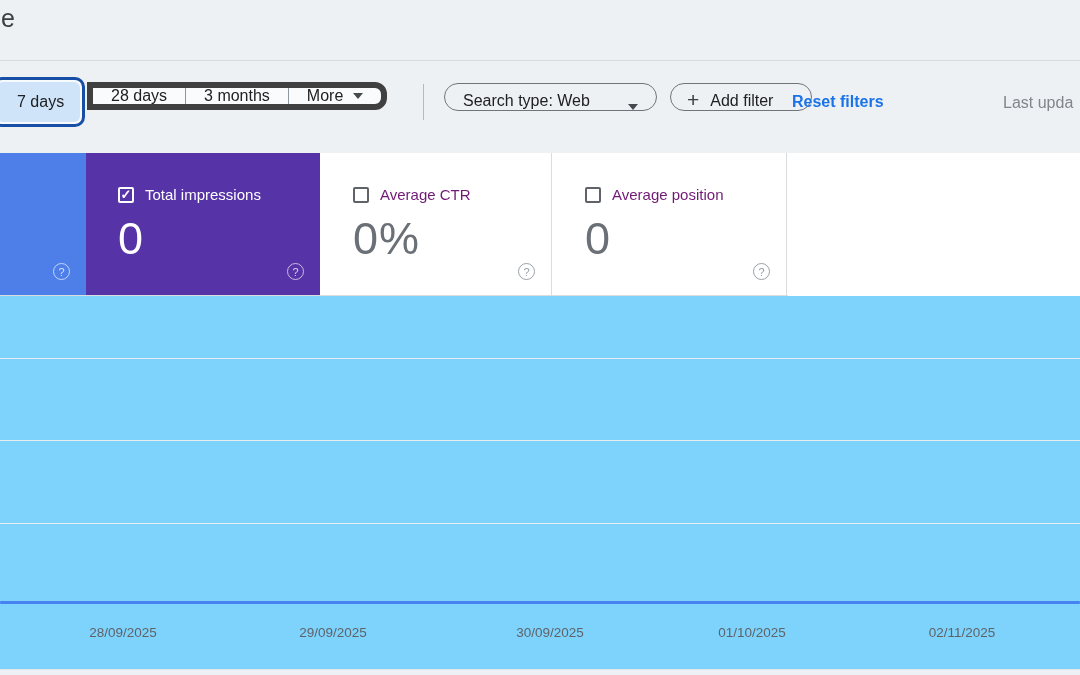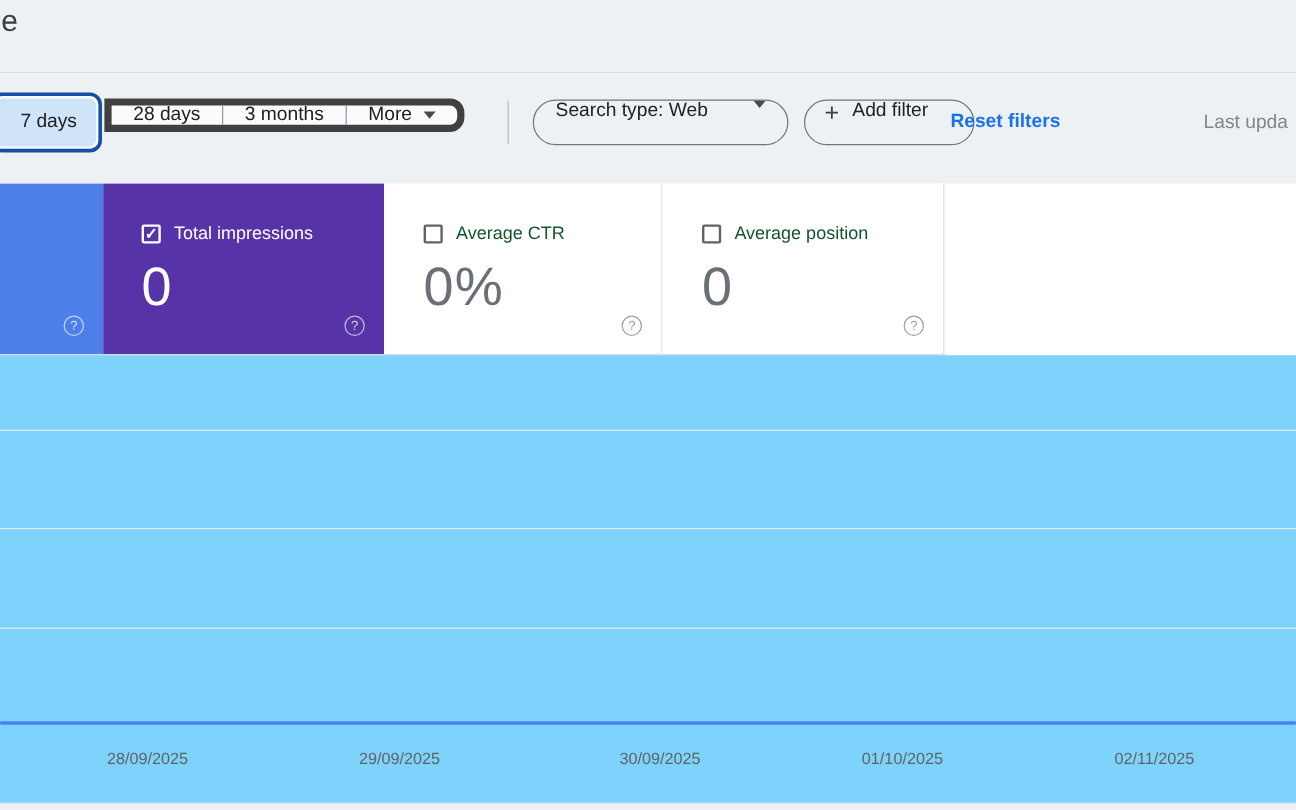--- a/index.html
+++ b/index.html
@@ -46,23 +46,23 @@
   .range-btn + .range-btn { border-left:1px solid #8f969d; }
   .chev {
     width:0; height:0; border-left:5px solid transparent;
     border-right:5px solid transparent; border-top:6px solid #454a4e;
   }
   .vdivider {
     position:absolute; left:423px; top:23px; width:1px; height:36px;
     background:#b3b9bf;
   }
   .pill {
-    position:absolute; top:22px; height:38px;
+    position:absolute; top:22px; height:28px;
     border:1px solid #70757a; border-radius:20px;
-    display:flex; align-items:flex-start; background:transparent;
+    display:flex; align-items:flex-end; background:transparent;
     font-size:16px; color:#202124; cursor:pointer;
   }
   .pill-search { left:444px; width:213px; padding:0 18px; justify-content:space-between; }
   .pill-addfilter { left:670px; width:142px; padding:0 16px; gap:11px; }
   .plus-glyph { font-size:21px; color:#3c4043; font-weight:400; line-height:1; }
   .reset-link {
     position:absolute; left:792px; top:32px; font-size:16px;
     font-weight:700; color:#1a73e8; cursor:pointer;
   }
   .last-upd {
@@ -81,21 +81,21 @@
   .card-ctr      { width:232px; background:#ffffff; border-right:1px solid #dadce0; padding:33px 0 0 33px; }
   .card-pos      { width:235px; background:#ffffff; border-right:1px solid #dadce0; padding:33px 16px 0 33px; }
   .card-head { display:flex; align-items:center; gap:11px; }
   .cb {
     width:16px; height:16px; border-radius:2px; flex:0 0 auto;
     display:flex; align-items:center; justify-content:center;
   }
   .cb-checked   { border:2px solid #ffffff; color:#ffffff; font-size:13px; font-weight:700; line-height:1; }
   .cb-unchecked { border:2px solid #5f6368; color:transparent; }
   .card-label-light { font-size:15px; color:#ffffff; }
-  .card-label-gray  { font-size:15px; color:#14532d; }
+  .card-label-gray  { font-size:15px; color:#701a75; }
   .card-value {
     margin-top:10px; font-size:45px; font-weight:300; letter-spacing:1px;
   }
   .val-white { color:#ffffff; }
   .val-gray  { color:#6a7076; }
   .help {
     position:absolute; right:16px; bottom:15px;
     width:17px; height:17px; border-radius:50%;
     display:flex; align-items:center; justify-content:center;
     font-size:11px; cursor:pointer;

